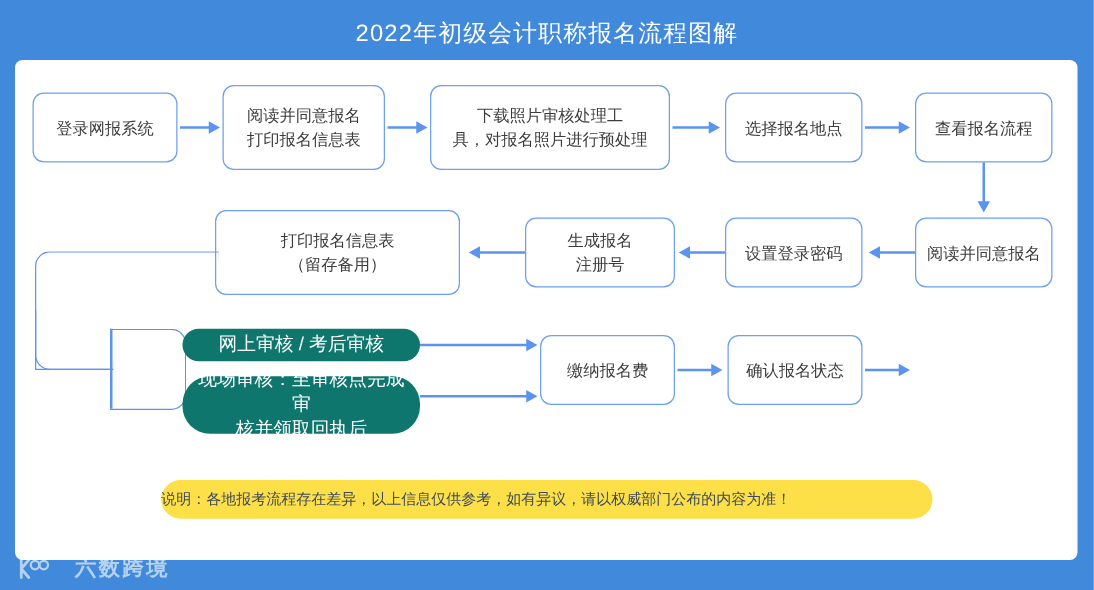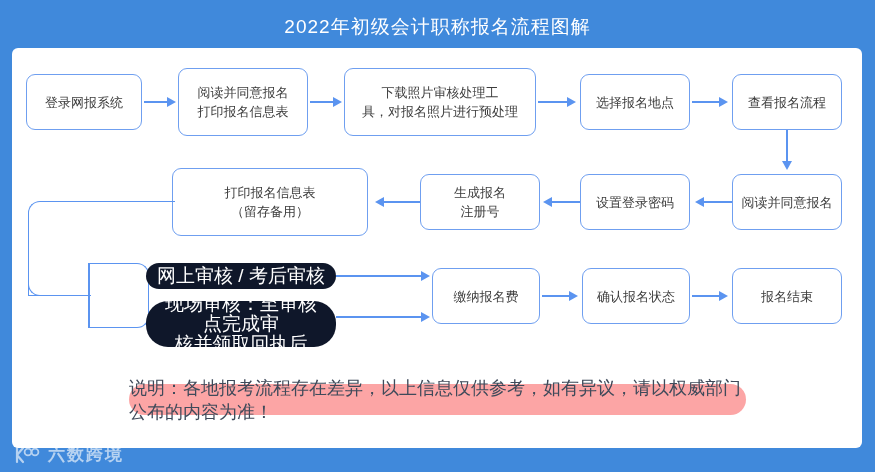--- a/index.html
+++ b/index.html
@@ -30,22 +30,22 @@
     border:1.4px solid #6f9ff0;border-radius:9px;background:#ffffff;
     color:#3c3c3c;font-size:13px;line-height:19px;
     display:flex;align-items:center;justify-content:center;
     text-align:center;padding:2px 4px;
   }
   .node span{display:block;}
 
   
   .pill{
     position:absolute;box-sizing:border-box;
-    background:#0f172a;border-radius:22px;
-    color:#ffffff;font-size:19px;line-height:20px;
+    background:#0f766e;border-radius:22px;
+    color:#ffffff;font-size:15px;line-height:20px;
     display:flex;align-items:center;justify-content:center;
     text-align:center;padding:3px 10px;
   }
 
   
   .conn{position:absolute;background:#5b94f0;}
   .h{height:1.8px;}
   .v{width:1.8px;}
   .arrow-r{
     position:absolute;width:0;height:0;
@@ -61,29 +61,29 @@
     position:absolute;width:0;height:0;
     border-left:5.5px solid transparent;border-right:5.5px solid transparent;
     border-top:9px solid #5b94f0;
   }
   
   .elbow{position:absolute;border:1.8px solid #5b94f0;background:transparent;}
 
   
   .note{
     position:absolute;left:129px;top:384px;width:617px;height:31px;
-    background:#fca5a5;border-radius:16px;
+    background:#fde047;border-radius:16px;
     display:flex;align-items:center;justify-content:flex-start;
-    color:#3f4a5a;font-size:18px;
+    color:#3f4a5a;font-size:12px;
   }
 
   
   .watermark{
     position:absolute;left:14px;top:443px;
-    display:flex;align-items:center;gap:8px;
+    display:flex;align-items:center;gap:20px;
     opacity:.62;
   }
   .wm-logo{width:26px;height:20px;position:relative;}
   .wm-text{color:#ffffff;font-size:17px;letter-spacing:2px;font-weight:700;}
 </style>
 </head>
 <body>
 
 <div id="stage">
 
@@ -197,23 +197,20 @@
     <div class="conn h" style="left:530px;top:247px;width:28px;"></div>
     <div class="arrow-r" style="left:557px;top:242.5px;"></div>
 
     <div class="node" style="left:570px;top:220px;width:108px;height:56px;">
       <span>确认报名状态</span>
     </div>
 
     <div class="conn h" style="left:680px;top:247px;width:28px;"></div>
     <div class="arrow-r" style="left:707px;top:242.5px;"></div>
 
-    <div class="node" style="left:720px;top:220px;width:110px;height:56px;">
-      <span>报名结束</span>
-    </div>
 
   </div>
 
   <div class="note">
     <span>说明：各地报考流程存在差异，以上信息仅供参考，如有异议，请以权威部门公布的内容为准！</span>
   </div>
 
   <div class="watermark">
     <span class="wm-logo">
       <svg width="26" height="20" viewBox="0 0 26 20" aria-hidden="true">

